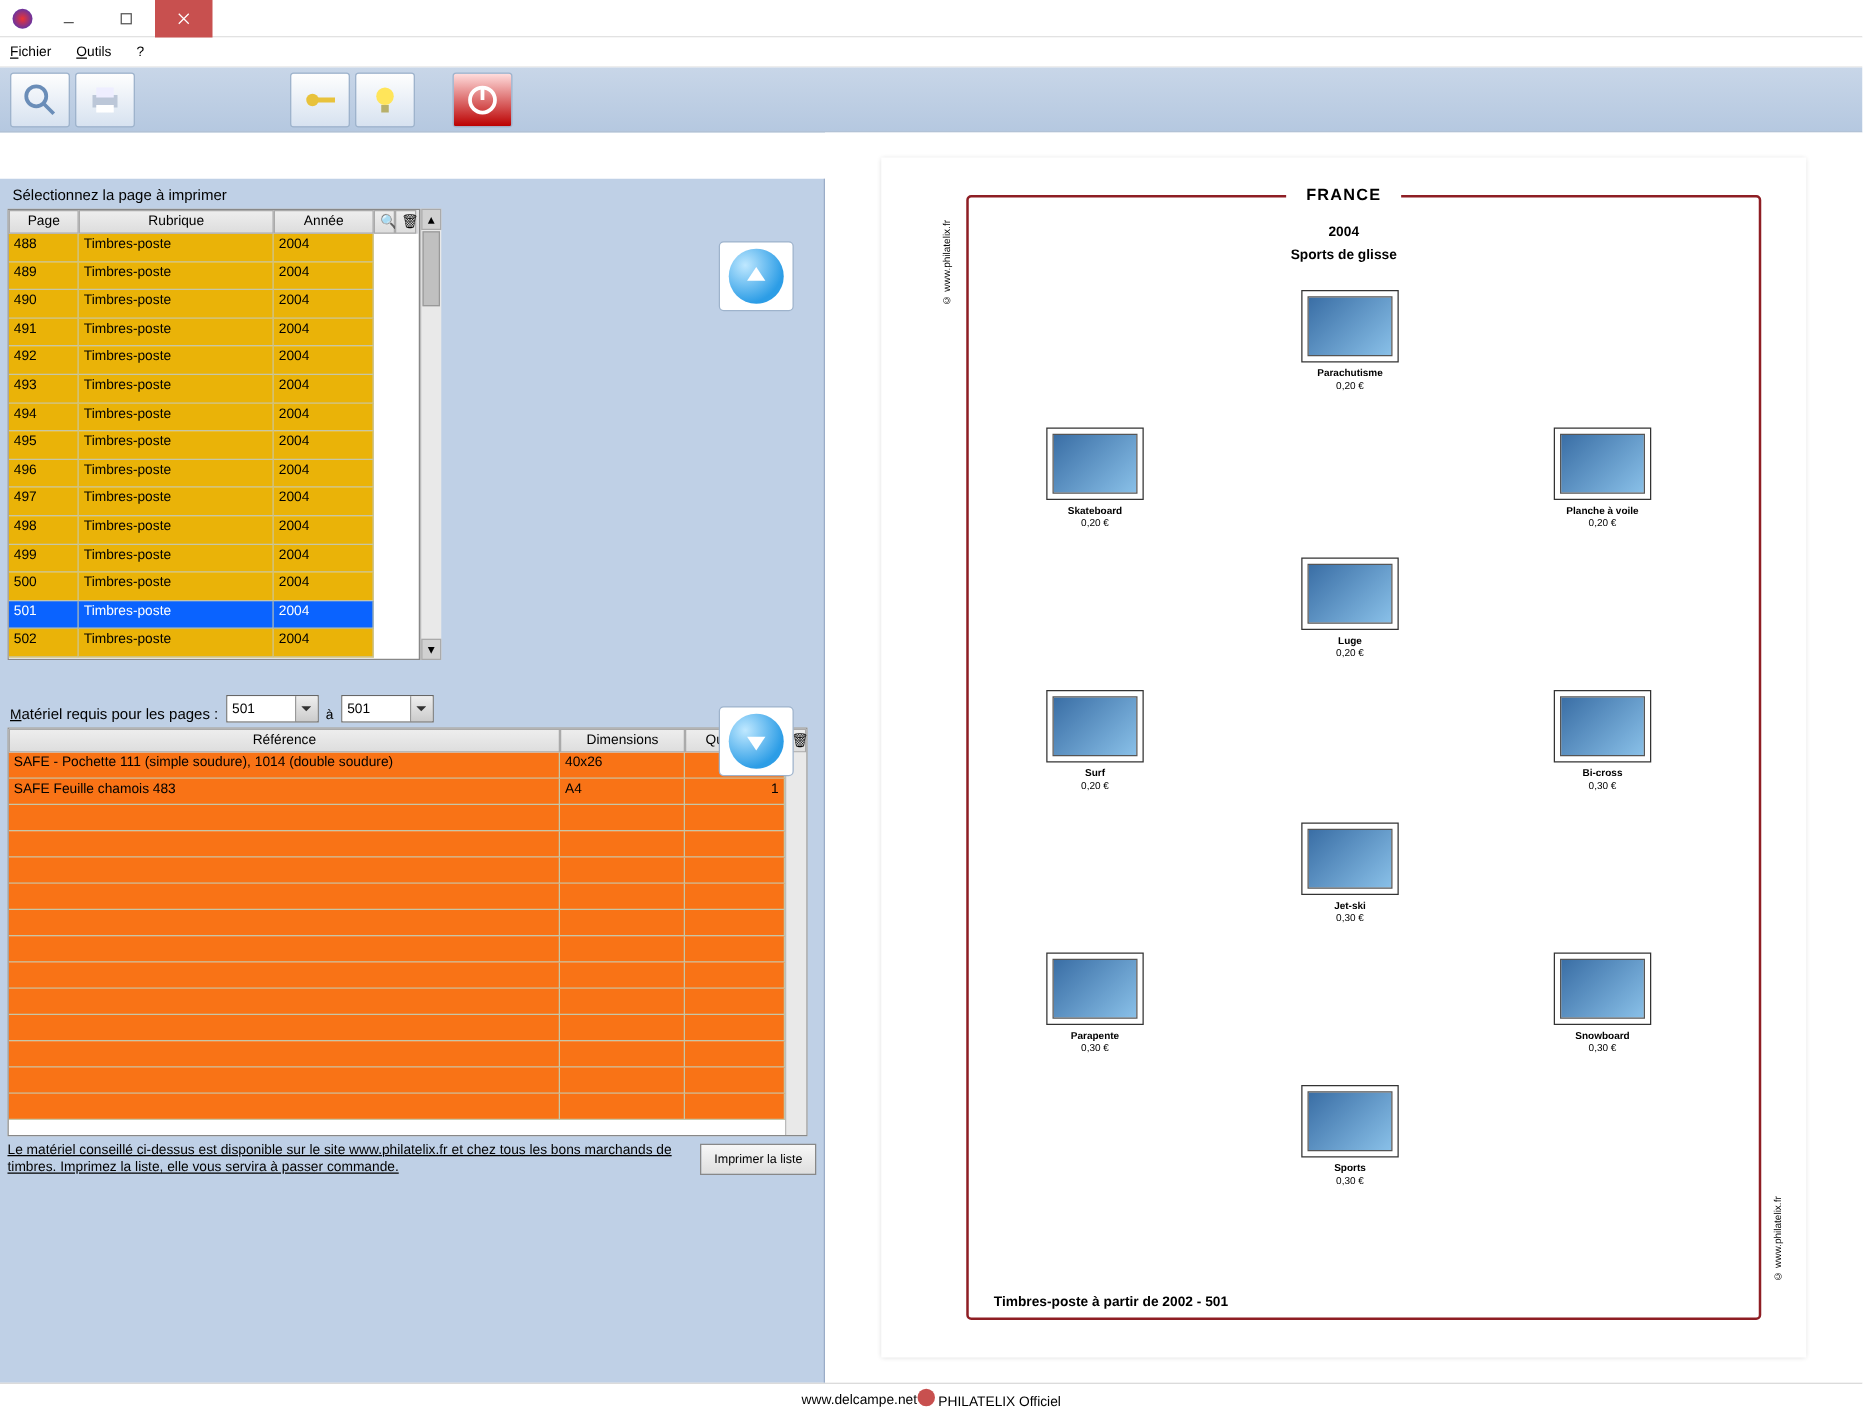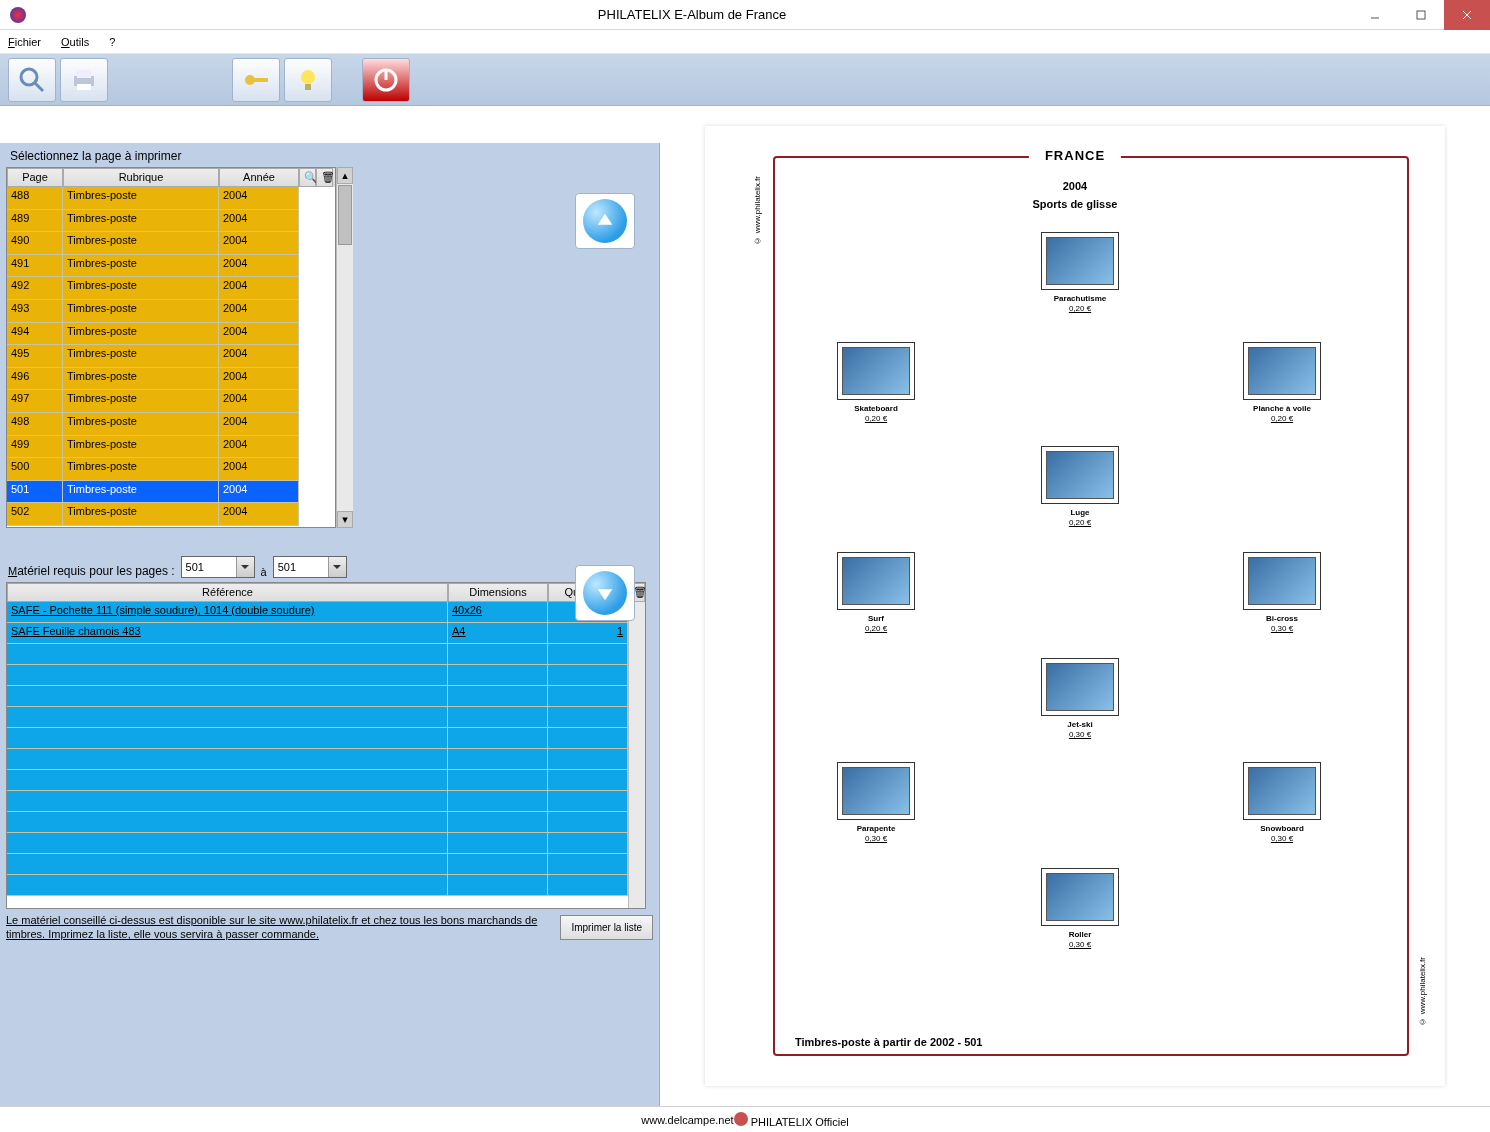--- a/index.html
+++ b/index.html
@@ -68,21 +68,21 @@
 .matrow .combo .dd svg{width:8px;height:8px;fill:#333;}
 
 
 .mt { width: 640px; background:#fff; border:1px solid #888; display:flex; flex-direction:column;}
 .mt-head { display:flex; background:linear-gradient(#eee,#ddd);}
 .mt-head .cell { border:1px solid #aaa; padding:2px 4px; text-align:center;}
 .mt-head .c-ref{flex:1;} .mt-head .c-dim{width:100px;} .mt-head .c-q{width:80px;} .mt-head .c-tool{width:17px;}
 .mt-body { height:306px; display:flex;}
 .mt-rows { flex:1; overflow:hidden;}
 .mt-row { display:flex; height:21px;}
-.mt-row .cell{ border-right:1px solid #c6c6a6; border-bottom:1px solid #c6c6a6; padding:2px 4px; background:#0ea5e9;text-decoration:underline;}
+.mt-row .cell{ border-right:1px solid #c6c6a6; border-bottom:1px solid #c6c6a6; padding:2px 4px; background:#f97316;}
 .mt-row .c-ref{flex:1;} .mt-row .c-dim{width:100px;} .mt-row .c-q{width:80px; text-align:right;}
 .mt-scroll{width:17px;background:#e9e9e9;border-left:1px solid #bbb;}
 
 
 .note-row{ display:flex; align-items:center; gap:10px; margin-top:4px;}
 .note-row .note{ flex:1; font-size:11px; line-height:14px;text-decoration:underline;}
 .note-row button{ background:linear-gradient(#f7f7f7,#dedede); border:1px solid #888; padding:6px 10px; font-size:10px;}
 
 
 .page { width:740px; height:960px; background:#fff; position:relative; box-shadow:0 0 4px rgba(0,0,0,.15);}
@@ -90,32 +90,31 @@
 .page .tabtitle { position:absolute; top:22px; left:50%; transform:translateX(-50%); background:#fff; padding:0 16px; font-weight:bold; font-size:13px; letter-spacing:1px;}
 .page .yr { position:absolute; top:54px; width:100%; text-align:center; font-weight:bold; font-size:11px;}
 .page .subj { position:absolute; top:72px; width:100%; text-align:center; font-weight:bold; font-size:11px;}
 .page .sidecap { position:absolute; left:48px; top:50px; writing-mode:vertical-rl; transform:rotate(180deg); font-size:8px;}
 .page .sidecap2 { position:absolute; right:18px; bottom:60px; writing-mode:vertical-rl; transform:rotate(180deg); font-size:8px;}
 .page .footnote{ position:absolute; bottom:38px; left:90px; font-size:11px; font-weight:bold;}
 .stamp { position:absolute; width:90px; text-align:center; }
 .stamp .box{ width:78px; height:58px; margin:0 auto 4px; border:1px solid #333; background:#fff; padding:4px;}
 .stamp .img{ width:100%; height:100%; border:1px solid #555; background:linear-gradient(135deg,#3a6ea5,#89c0e8);}
 .stamp .cap{ font-size:8px; font-weight:bold; line-height:10px;}
-.stamp .pr { font-size:8px; line-height:10px;text-decoration:underline;}
+.stamp .pr { font-size:8px; line-height:10px;}
 
 
 .statusbar { height:26px; background:#fff; border-top:1px solid #d0d0d0; display:flex; align-items:center; justify-content:center; padding:0 12px; font-size:13px;}
 .statusbar .logo{width:14px;height:14px; background:#c8504f; display:inline-block;border-radius:50%;}
 </style>
 </head>
 <body>
 
 <div class="titlebar">
   <span class="appicon"></span>
-  <span class="title">PHILATELIX E-Album de France</span>
   <div class="winbtns">
     <div class="winbtn">
         <svg viewBox="0 0 10 10">
           <path d="M1 8 H9"></path>
         </svg>
       </div>
     <div class="winbtn">
         <svg viewBox="0 0 10 10">
           <rect x="1" y="1" width="8" height="8"></rect>
         </svg>
@@ -467,21 +466,21 @@
             <div class="box">
               <div class="img"></div>
             </div>
             <div class="cap">Snowboard</div>
             <div class="pr">0,30 €</div>
           </div>
           <div class="stamp" style="left: 330px; top: 742px;">
             <div class="box">
               <div class="img"></div>
             </div>
-            <div class="cap">Roller</div>
+            <div class="cap">Sports</div>
             <div class="pr">0,30 €</div>
           </div>
         </div>
     </div>
   </div>
 </div>
 
 <div class="statusbar">
   <span>www.delcampe.net</span>
   <span><span class="logo"></span> <span>PHILATELIX Officiel</span></span>

